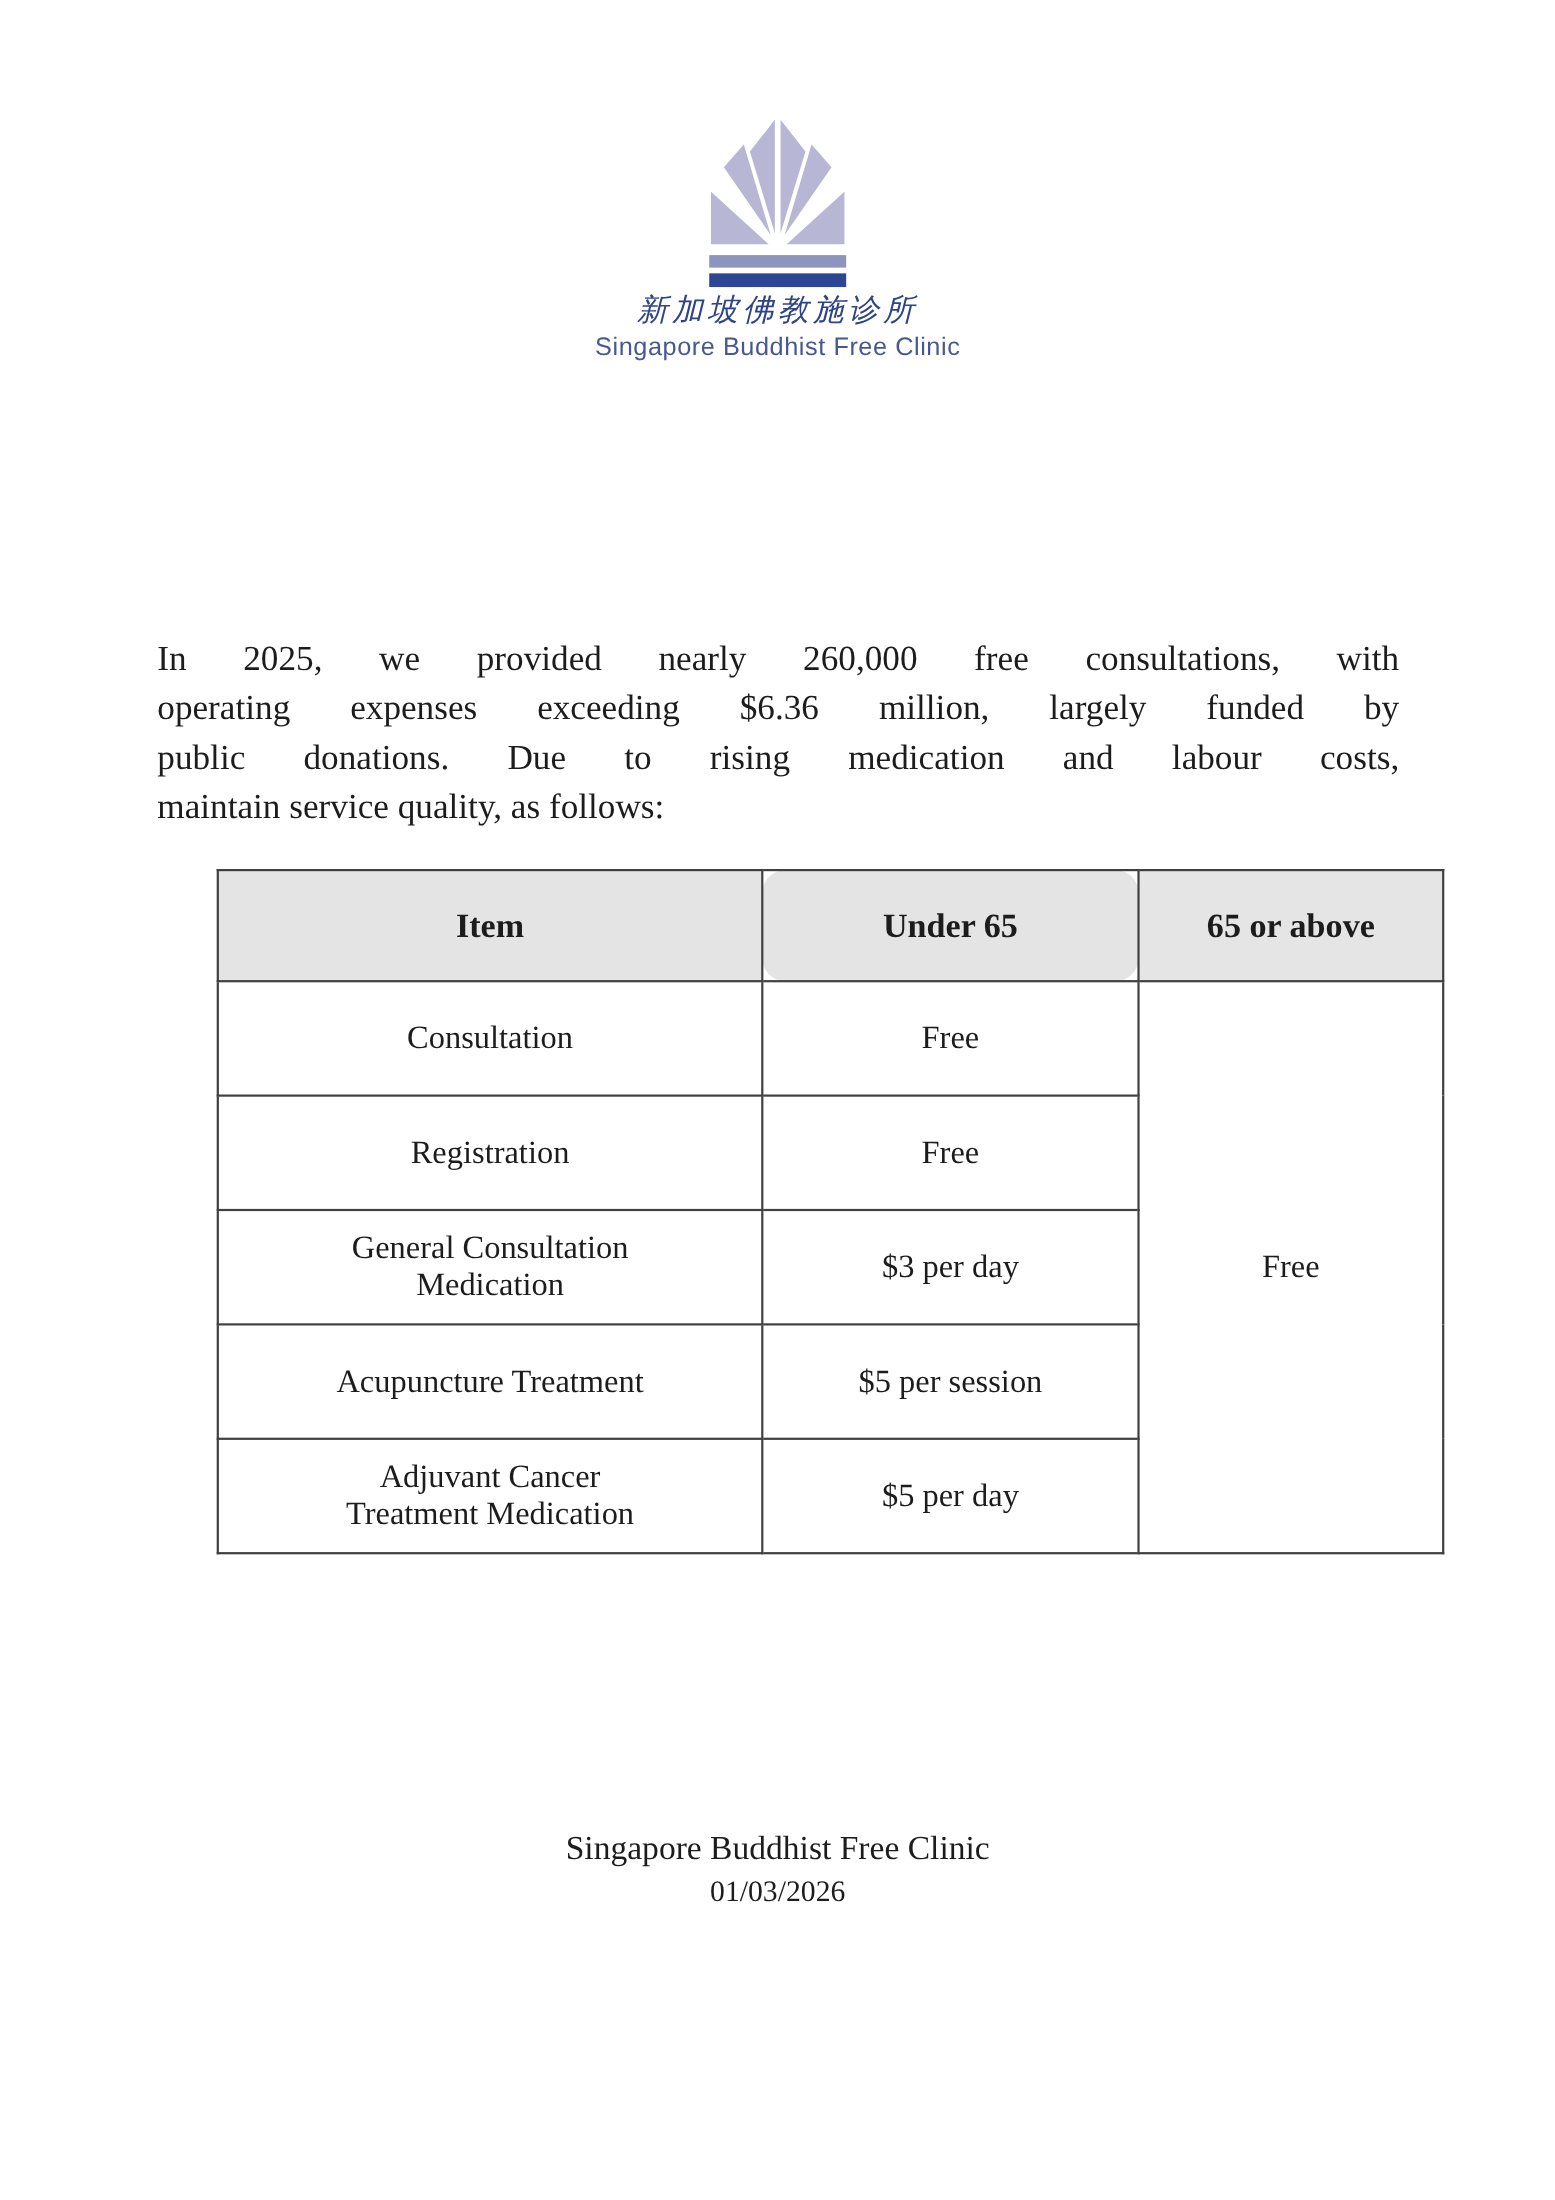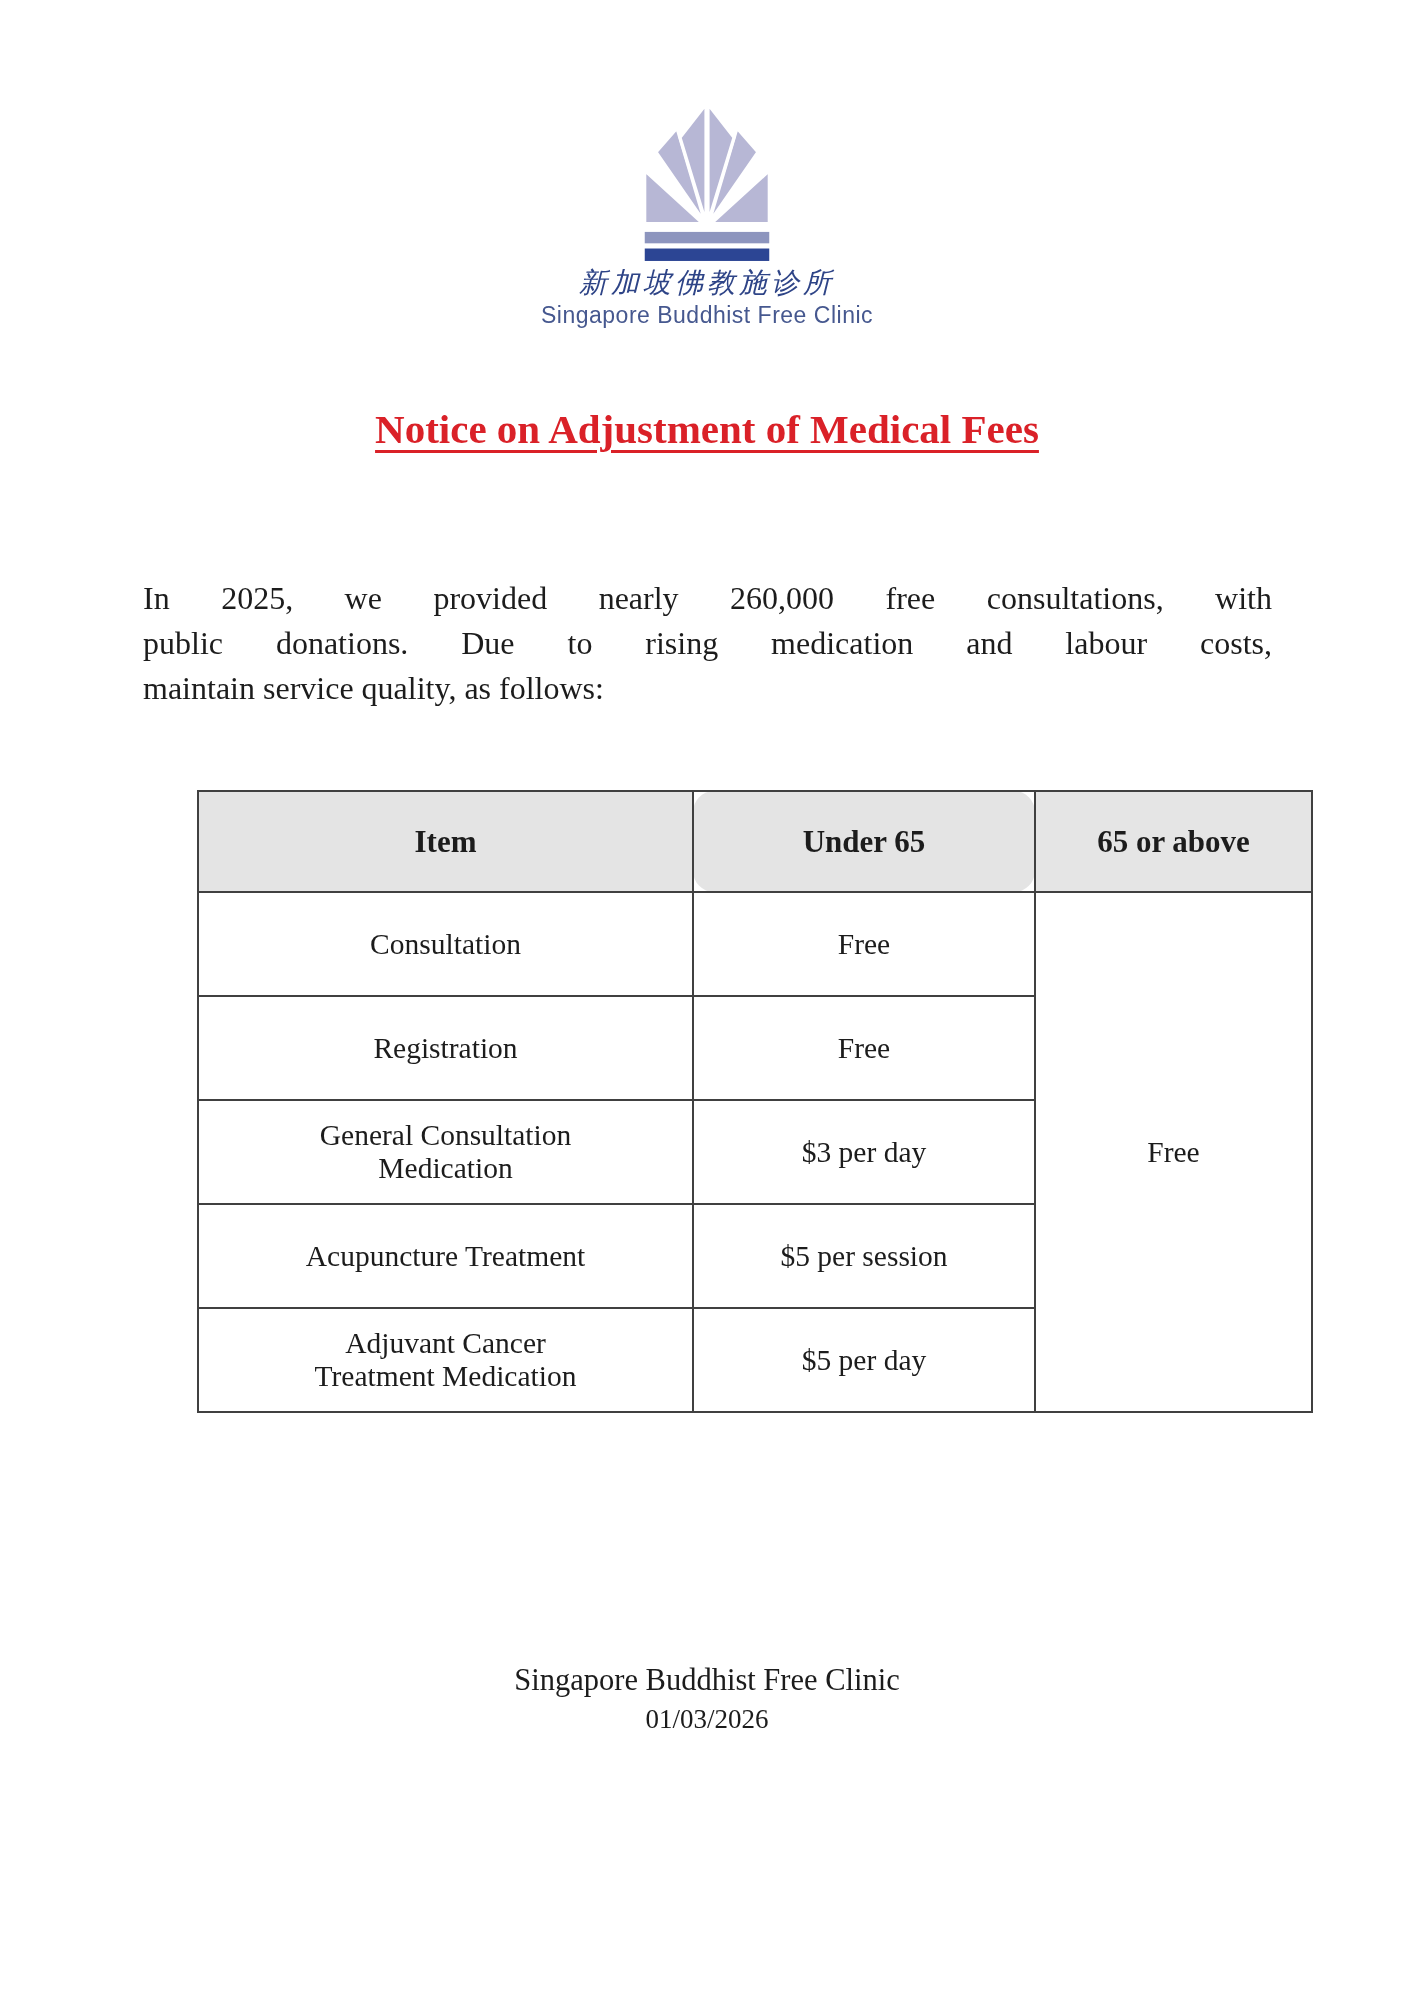--- a/index.html
+++ b/index.html
@@ -134,24 +134,24 @@
       <polygon points="69,122 69,8 44,40" stroke="#ffffff" stroke-width="3" style="fill: rgb(183, 183, 213);"></polygon>
       <polygon points="71,122 71,8 96,40" stroke="#ffffff" stroke-width="3" style="fill: rgb(183, 183, 213);"></polygon>
 
       <rect x="10" y="131" width="120" height="11" style="fill: rgb(141, 149, 190);"></rect>
       <rect x="10" y="147" width="120" height="12" style="fill: rgb(44, 69, 148);"></rect>
     </svg>
     <div class="logo-cn">新加坡佛教施诊所</div>
     <div class="logo-en">Singapore Buddhist Free Clinic</div>
   </div>
 
-  <div class="title" style="color: rgb(218, 33, 40);">Notice on Adjustment of Medical Fees</div>
 
   <div class="intro">
     <div class="jline">In 2025, we provided nearly 260,000 free consultations, with</div>
+    <div class="jline">operating expenses exceeding $6.36 million, largely funded by</div>
     <div class="jline">public donations. Due to rising medication and labour costs,</div>
     <div class="jline last">maintain service quality, as follows:</div>
   </div>
 
   <table class="fees-table">
     <thead>
       <tr>
         <th class="col-item" style="background: rgb(228, 228, 228);">Item</th>
         <th class="col-u65" style="background: rgb(228, 228, 228);">Under 65</th>
         <th class="col-65a" style="background: #e5e5e5;">65 or above</th>

